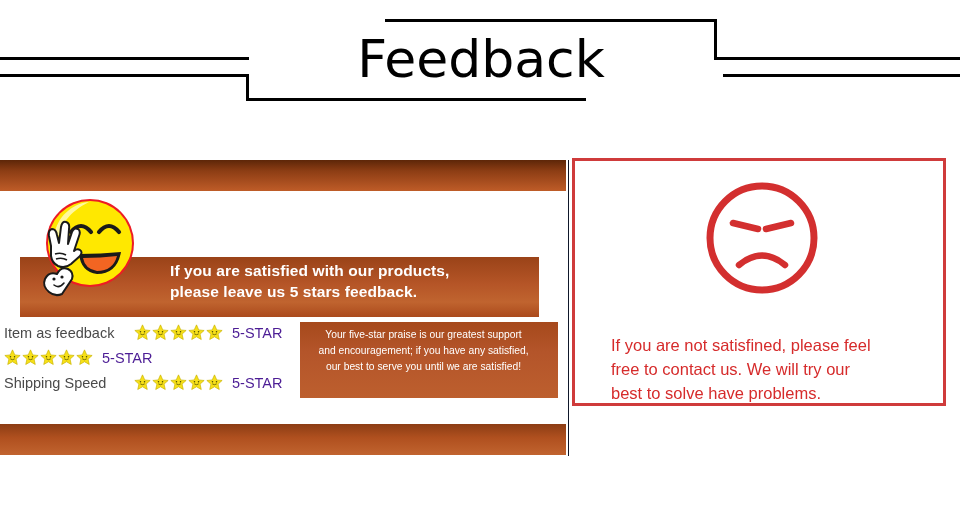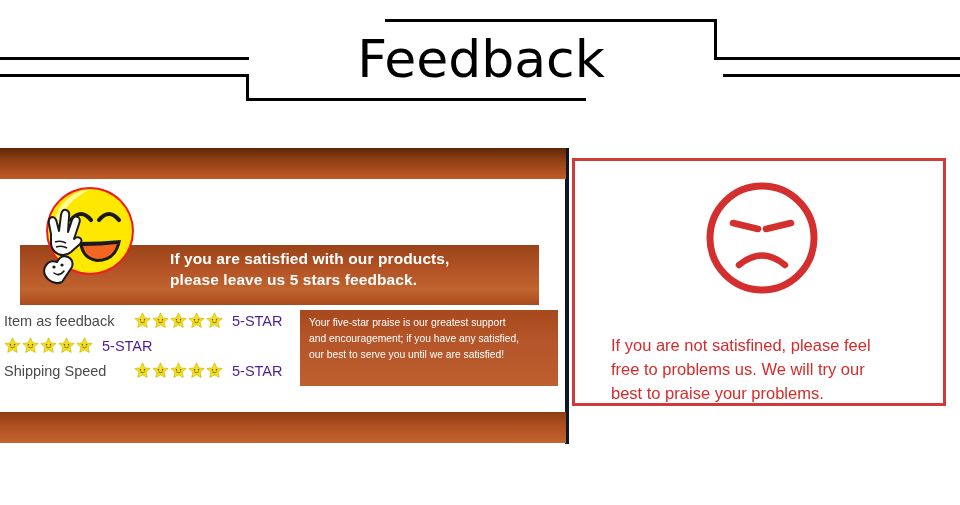--- a/index.html
+++ b/index.html
@@ -44,24 +44,24 @@
   #rule-center-bottom { left: 246px; top: 98px; width: 340px; height: 3px; }
   
   #rule-top-center  { left: 385px; top: 19px;  width: 332px; height: 3px; }
   #rule-right-drop  { left: 714px; top: 19px;  width: 3px;   height: 40px; }
   #rule-right-top   { left: 714px; top: 57px;  width: 246px; height: 3px; }
   #rule-right-bottom{ left: 723px; top: 74px;  width: 237px; height: 3px; }
 
   
   #left-panel {
     position: absolute;
-    left: 0; top: 148px;
+    left: 0; top: 160px;
     width: 569px; height: 296px;
     background: #ffffff;
-    border-right: 4px solid #0f172a;
+    border-right: 1px solid #0f172a;
     box-sizing: border-box;
   }
   .brown-bar {
     position: absolute;
     left: 0;
     width: 566px;
     height: 31px;
     background: linear-gradient(to bottom, #5d2608 0%, #8c3d14 35%, #bf5c28 100%);
   }
   #brown-bar-top    { top: 0px; }
@@ -125,20 +125,21 @@
   }
 
   
   #note-box {
     position: absolute;
     left: 300px; top: 162px;
     width: 258px; height: 76px;
     background: linear-gradient(to bottom, #a6491c 0%, #b4552a 40%, #bd5f2e 100%);
     padding: 5px 20px 5px 9px;
     box-sizing: border-box;
+    text-align: center;
   }
   #note-text {
     color: #ffffff;
     font-size: 10.3px;
     line-height: 16px;
     font-family: "Liberation Sans", sans-serif;
   }
   #note-text .line { display: block; white-space: nowrap; }
 
   
@@ -348,17 +349,17 @@
 
   <svg id="sad-face" viewBox="0 0 118 118">
     <circle cx="59" cy="59" r="52" fill="none" stroke="#d32f2f" stroke-width="7"></circle>
     <path d="M30 44 L55 50" stroke="#d32f2f" stroke-width="6.5" stroke-linecap="round"></path>
     <path d="M88 44 L63 50" stroke="#d32f2f" stroke-width="6.5" stroke-linecap="round"></path>
     <path d="M36 86 Q59 67 82 86" stroke="#d32f2f" stroke-width="6.5" fill="none" stroke-linecap="round"></path>
   </svg>
 
   <div id="right-text">
     <span class="line">If you are not satisfined, please feel</span>
-    <span class="line">free to problems us. We will try our</span>
-    <span class="line">best to praise your problems.</span>
+    <span class="line">free to contact us. We will try our</span>
+    <span class="line">best to solve have problems.</span>
   </div>
 
 </div>
 
 </body></html>

